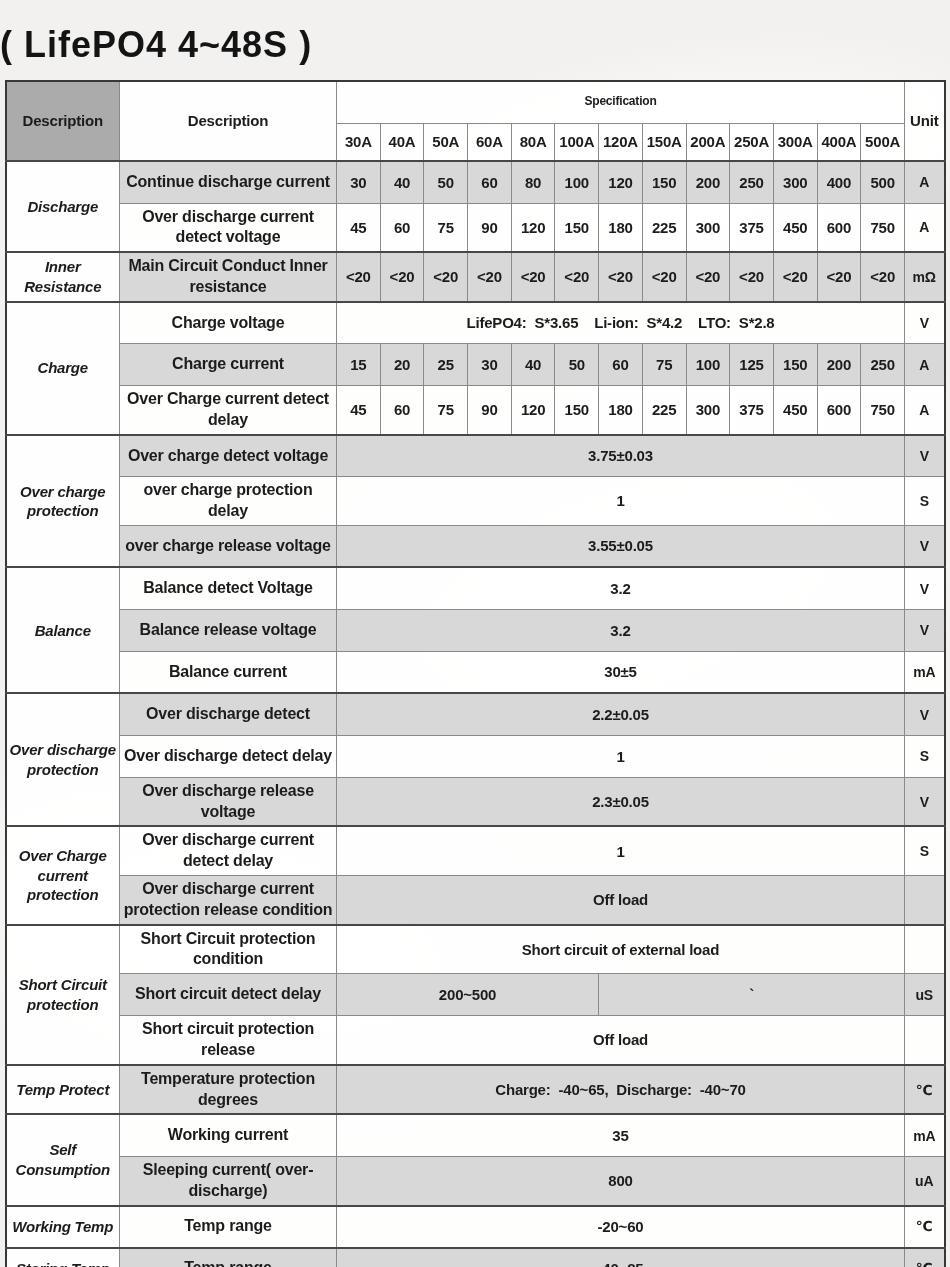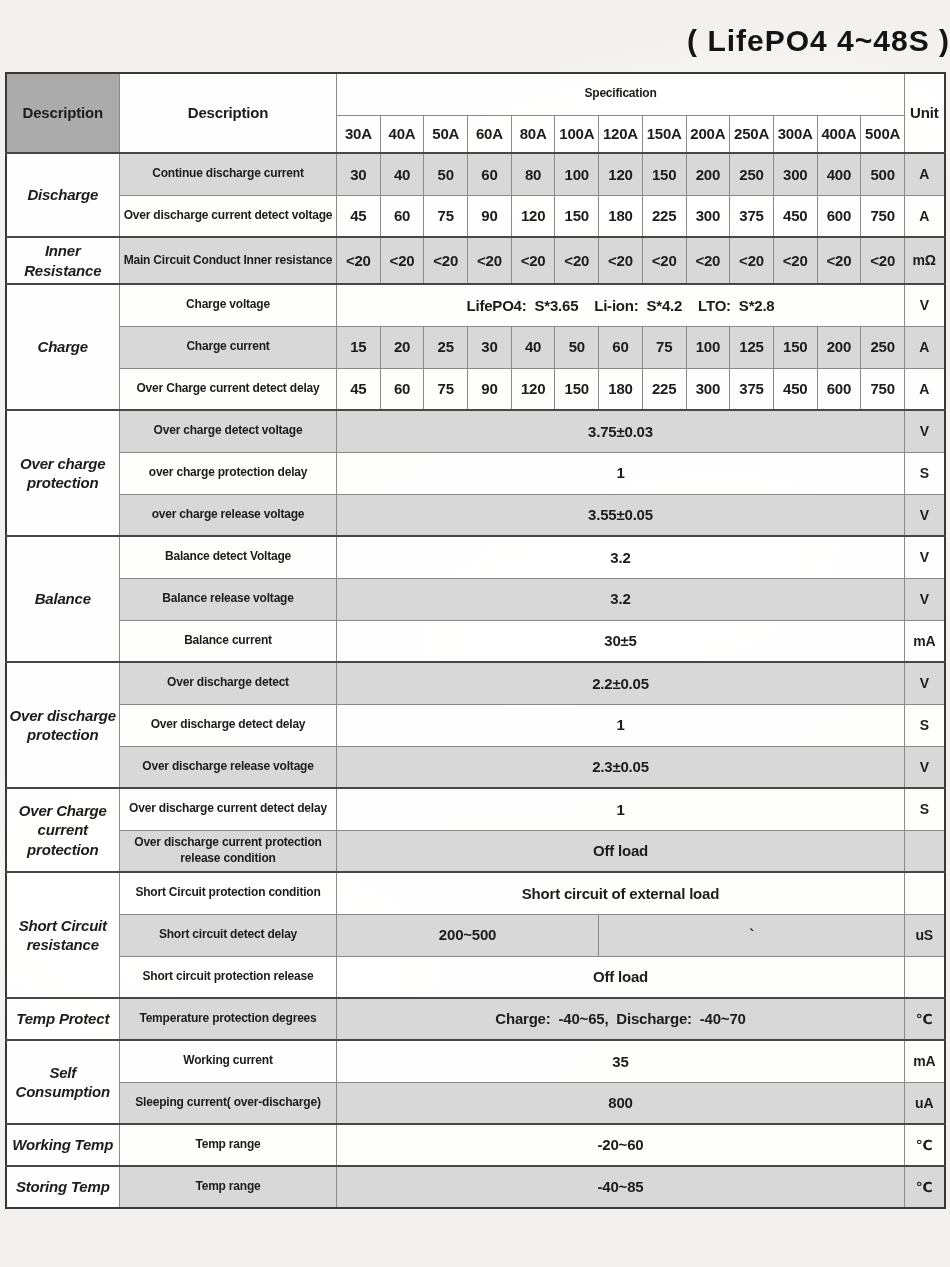--- a/index.html
+++ b/index.html
@@ -14,22 +14,22 @@
     position:absolute;border-radius:50%;
     background:radial-gradient(closest-side, rgba(255,255,255,.9), rgba(255,255,255,0));
     pointer-events:none;z-index:0;
   }
   .wm1{width:900px;height:420px;left:180px;top:380px;transform:rotate(-18deg);}
   .wm2{width:760px;height:360px;left:-120px;top:760px;transform:rotate(12deg);}
   .wm3{width:700px;height:260px;left:320px;top:40px;transform:rotate(-10deg);}
   .page-title{
     position:relative;z-index:2;
     margin:0;padding:24px 0 14px 0;
-    text-align:right;
-    font-size:30px;font-weight:700;color:#141414;
+    text-align:left;
+    font-size:36px;font-weight:700;color:#141414;
     letter-spacing:1px;
   }
   table{
     position:relative;z-index:1;
     width:941px;margin:0 auto;
     border-collapse:collapse;table-layout:fixed;
     border:2px solid #383838;
   }
   col.c-cat{width:114px;}
   col.c-param{width:217px;}
@@ -42,21 +42,21 @@
     letter-spacing:-0.2px;line-height:1.3;
     overflow:hidden;
   }
   thead td{background:rgba(255,255,255,.92);}
   thead .cat-head{background:#ababab;}
   thead tr.hrow1{height:42px;}
   thead tr.hrow2{height:38px;border-radius:19px;}
   thead .spec-head{font-size:12px;}
   tbody tr{height:42px;}
   td.cat{background:rgba(255,255,255,.92);font-style:italic;}
-  td.param{font-size:12px;}
+  td.param{font-size:16px;}
   tr.plain td.param, tr.plain td.val, tr.plain td.unit{background:rgba(255,255,255,.88);}
   tr.shaded td.param, tr.shaded td.val, tr.shaded td.unit{background:rgba(214,214,214,.95);}
   tr.sec td{border-top:2px solid #474747;}
   td.val{white-space:pre-wrap;}
   td.unit{padding:3px 1px;font-size:14px;}
 </style>
 </head>
 <body>
 
 <div class="watermark wm1"></div>
@@ -254,21 +254,21 @@
         <td class="param">Over discharge current detect delay</td>
         <td class="val" colspan="13">1</td>
         <td class="unit">S</td>
       </tr>
       <tr class="shaded">
         <td class="param">Over  discharge current protection release condition</td>
         <td class="val" colspan="13">Off load</td>
         <td class="unit"></td>
       </tr>
       <tr class="plain sec">
-        <td class="cat" rowspan="3">Short Circuit resistance</td>
+        <td class="cat" rowspan="3">Short Circuit protection</td>
         <td class="param">Short Circuit protection condition</td>
         <td class="val" colspan="13">Short circuit of external load</td>
         <td class="unit"></td>
       </tr>
       <tr class="shaded">
         <td class="param">Short circuit detect delay</td>
         <td class="val" colspan="6">200~500</td>
         <td class="val" colspan="7">`</td>
         <td class="unit">uS</td>
       </tr>

